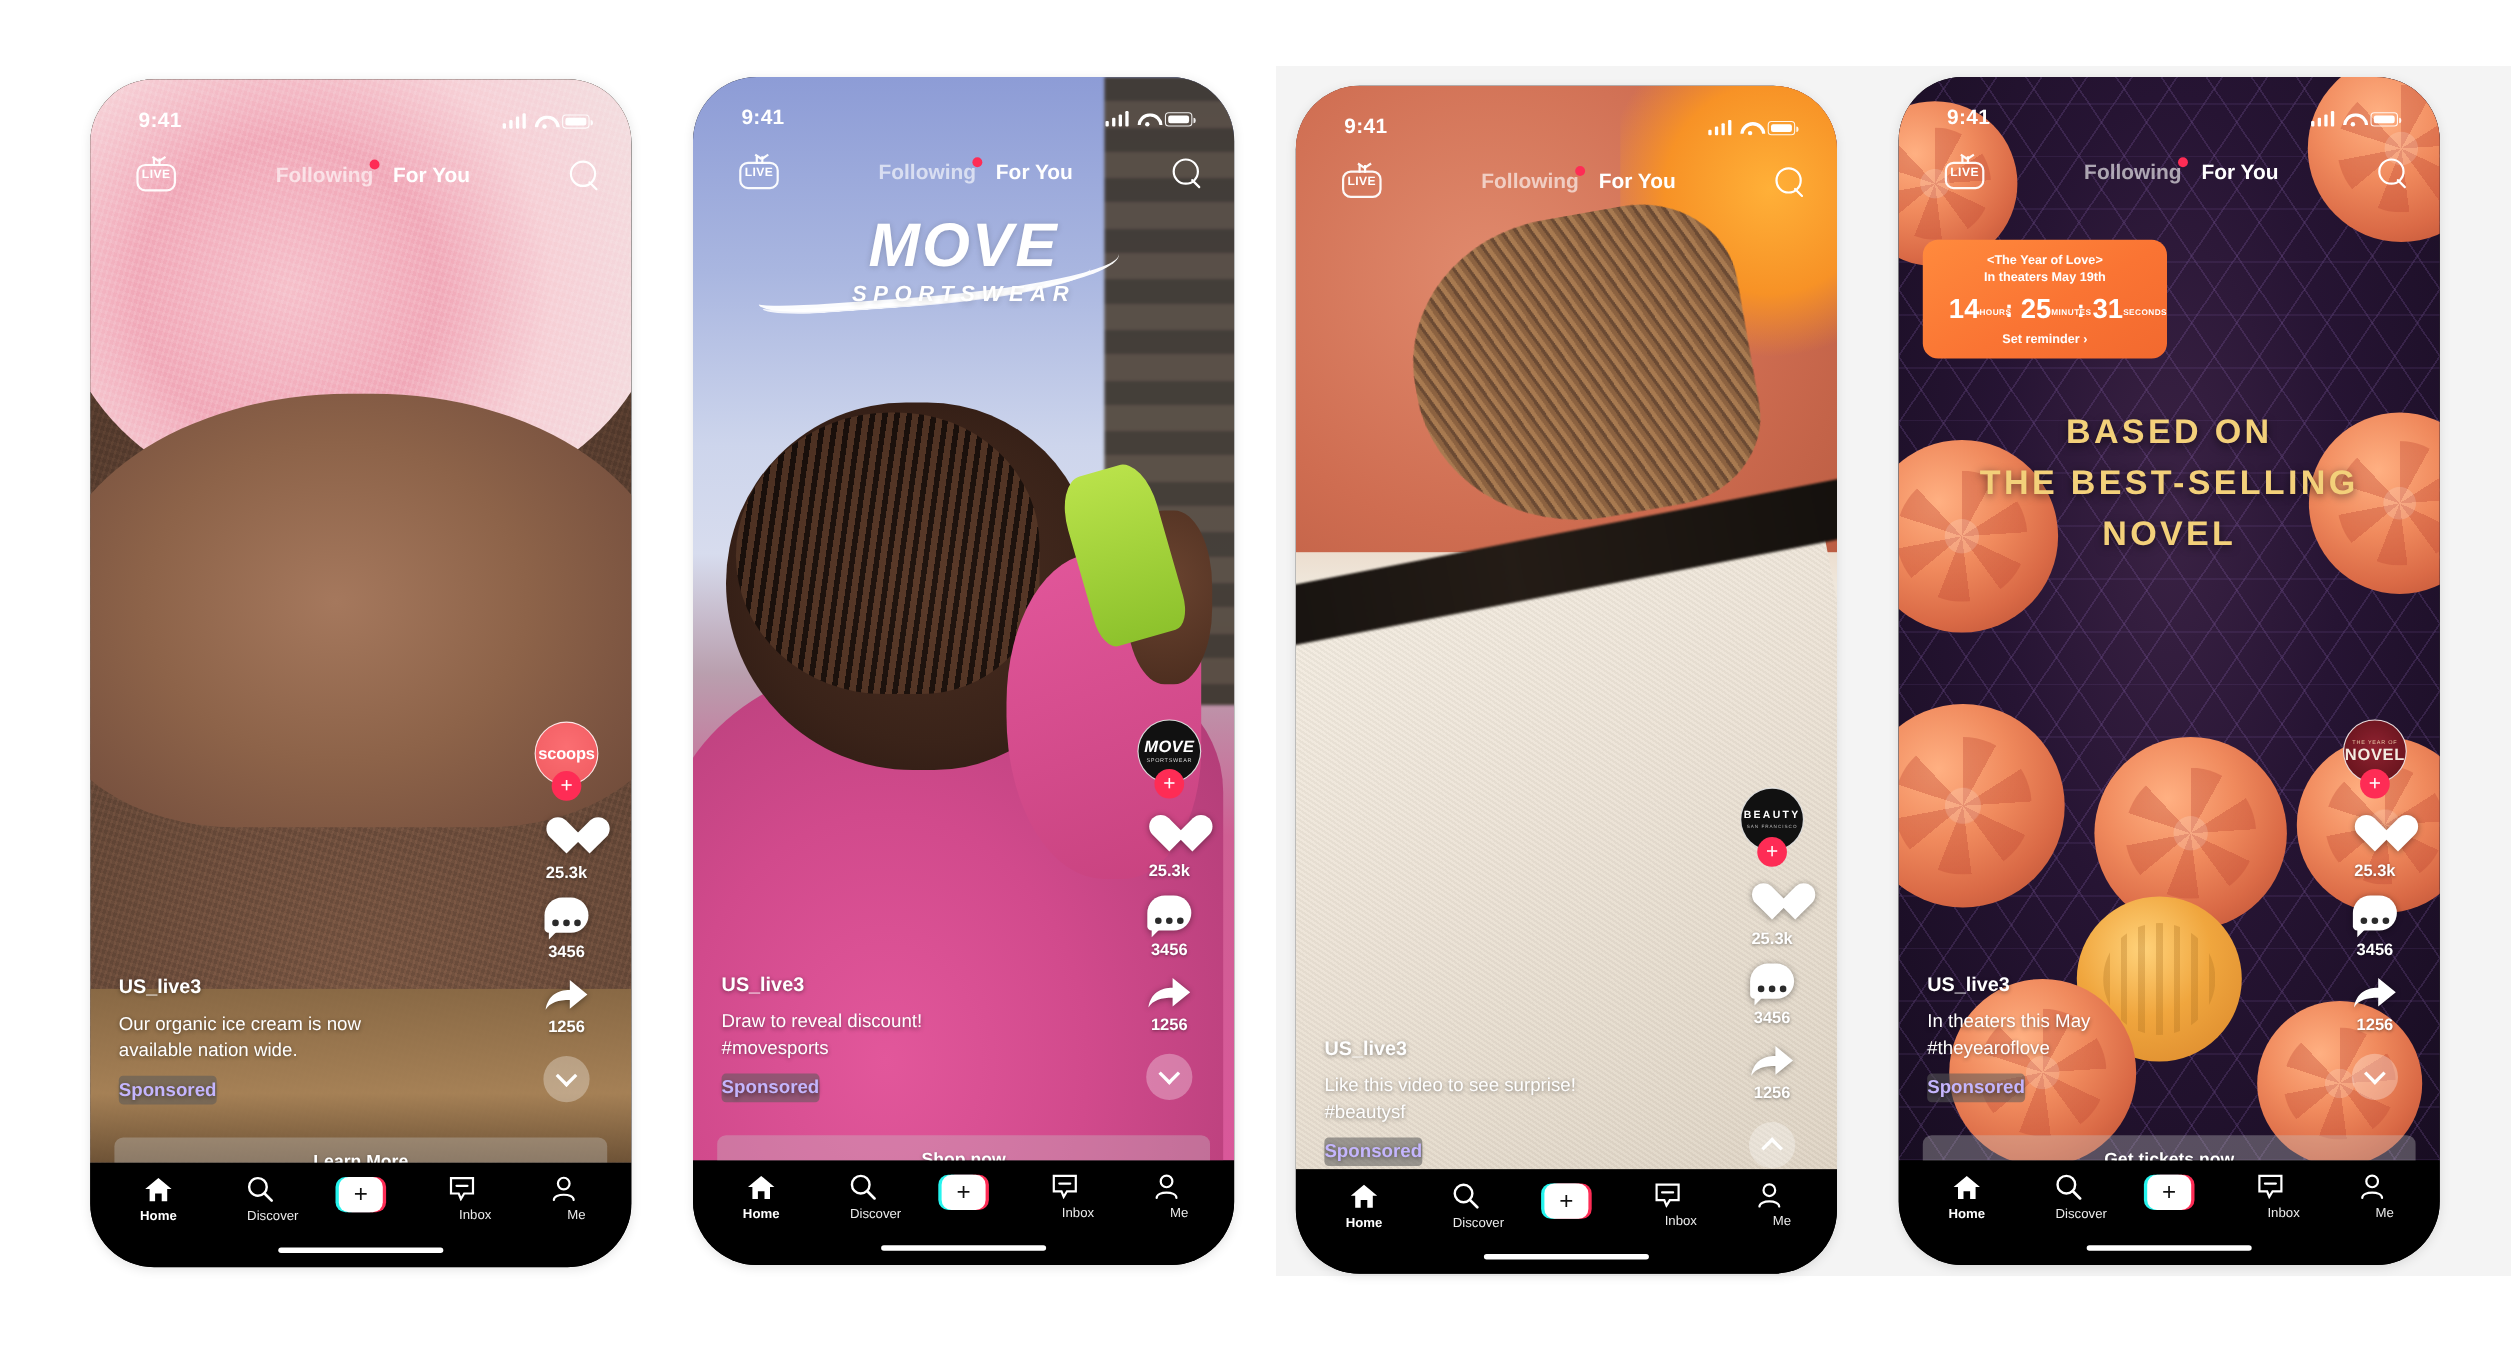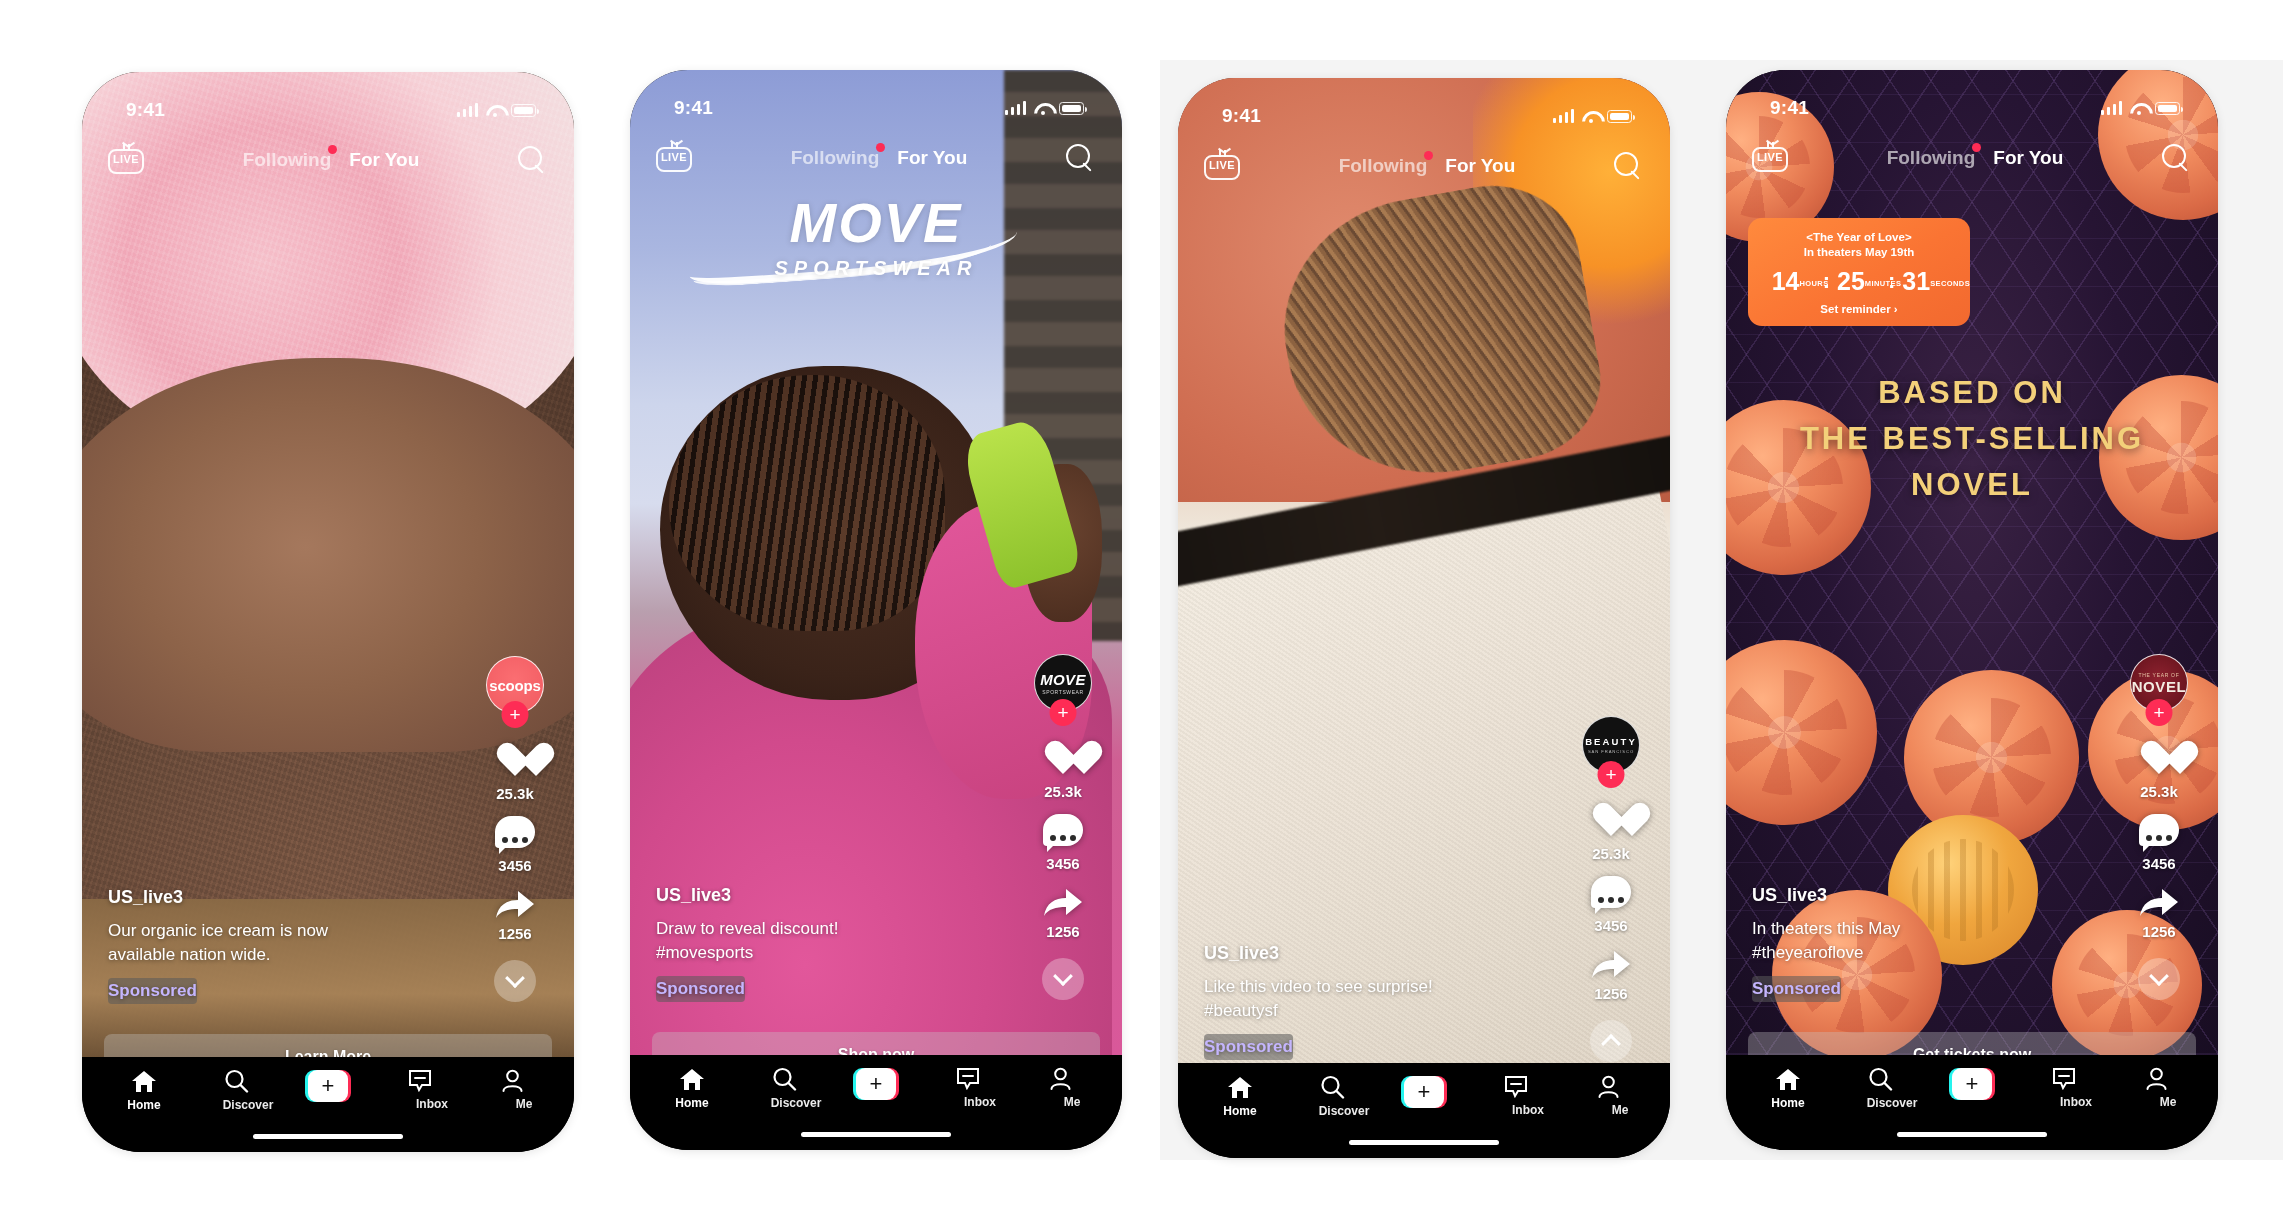--- a/index.html
+++ b/index.html
@@ -153,21 +153,21 @@
   .wifi { width:17px; height:13px; position:relative; }
   .wifi::before{content:"";position:absolute;left:0;top:1px;width:17px;height:17px;
     border:3px solid #fff;border-radius:50%;clip-path: polygon(0 0,100% 0,100% 46%,0 46%);}
   .wifi::after{content:"";position:absolute;left:6.5px;top:9px;width:4px;height:4px;background:#fff;border-radius:50%;}
   .batt { width:25px; height:13px; border:1.6px solid rgba(255,255,255,.9); border-radius:3.5px; position:relative; }
   .batt::before{content:"";position:absolute;inset:1.6px;background:#fff;border-radius:2px;}
   .batt::after{content:"";position:absolute;right:-3.5px;top:4px;width:2px;height:5px;background:rgba(255,255,255,.9);border-radius:0 2px 2px 0;}
 
   
   .topnav { position:absolute; left:0; right:0; top:58px; height:60px;
-    display:flex; align-items:center; padding: 0 28px 0 26px; color:#fff; }
+    display:flex; align-items:center; padding: 0 28px 0 42px; color:#fff; }
   .live-ic { width:36px; height:30px; position:relative; flex:0 0 auto; }
   .live-ic .box { position:absolute; left:0; top:4px; width:36px; height:25px;
     border:2.2px solid rgba(255,255,255,.95); border-radius:8px; }
   .live-ic .ant { position:absolute; left:14.5px; top:-1px; width:7px; height:7px;
     border-left:2.2px solid rgba(255,255,255,.95); border-right:2.2px solid rgba(255,255,255,.95);
     transform: rotate(0deg); }
   .live-ic .ant::before{content:"";position:absolute;left:-5px;top:-1px;width:7px;height:7px;
     border-top:2.2px solid rgba(255,255,255,.95); transform: rotate(34deg);}
   .live-ic .ant::after{content:"";position:absolute;left:5px;top:-1px;width:7px;height:7px;
     border-top:2.2px solid rgba(255,255,255,.95); transform: rotate(-34deg);}
@@ -245,21 +245,21 @@
     background: rgba(200,200,200,.34); border-radius:8px;
     display:flex; align-items:center; justify-content:center;
     color:#fff; font-size:16px; font-weight:700; text-shadow: 0 1px 3px rgba(0,0,0,.4); }
 
   
   .tabbar { position:absolute; left:0; right:0; bottom:0; height:95px; background:#000; }
   .tb-items { display:flex; align-items:flex-start; justify-content:space-around;
     padding: 12px 16px 0 16px; }
   .tb { display:flex; flex-direction:column; align-items:center; width:76px; }
   .tb .tl { color:#fff; font-size:12px; font-weight:700; margin-top:5px; }
-  .tb .tl.dim { color: rgba(255,255,255,.92); font-weight:700;padding-left:24px; }
+  .tb .tl.dim { color: rgba(255,255,255,.92); font-weight:400;padding-left:24px; }
   .ic-home { width:26px; height:24px; position:relative; }
   .ic-home svg, .ic-disc svg, .ic-inbox svg, .ic-me svg { display:block; }
   .plus-tab { position:relative; width:46px; height:32px; margin-top:1px; }
   .plus-tab .cy { position:absolute; left:0; top:0; width:40px; height:32px;
     background:#25f4ee; border-radius:9px; }
   .plus-tab .pk { position:absolute; left:6px; top:0; width:40px; height:32px;
     background:#fe2c55; border-radius:9px; }
   .plus-tab .wh { position:absolute; left:3px; top:0; width:40px; height:32px;
     background:#fff; border-radius:9px; display:flex; align-items:center; justify-content:center;
     color:#111; font-size:22px; font-weight:500; line-height:1; }

